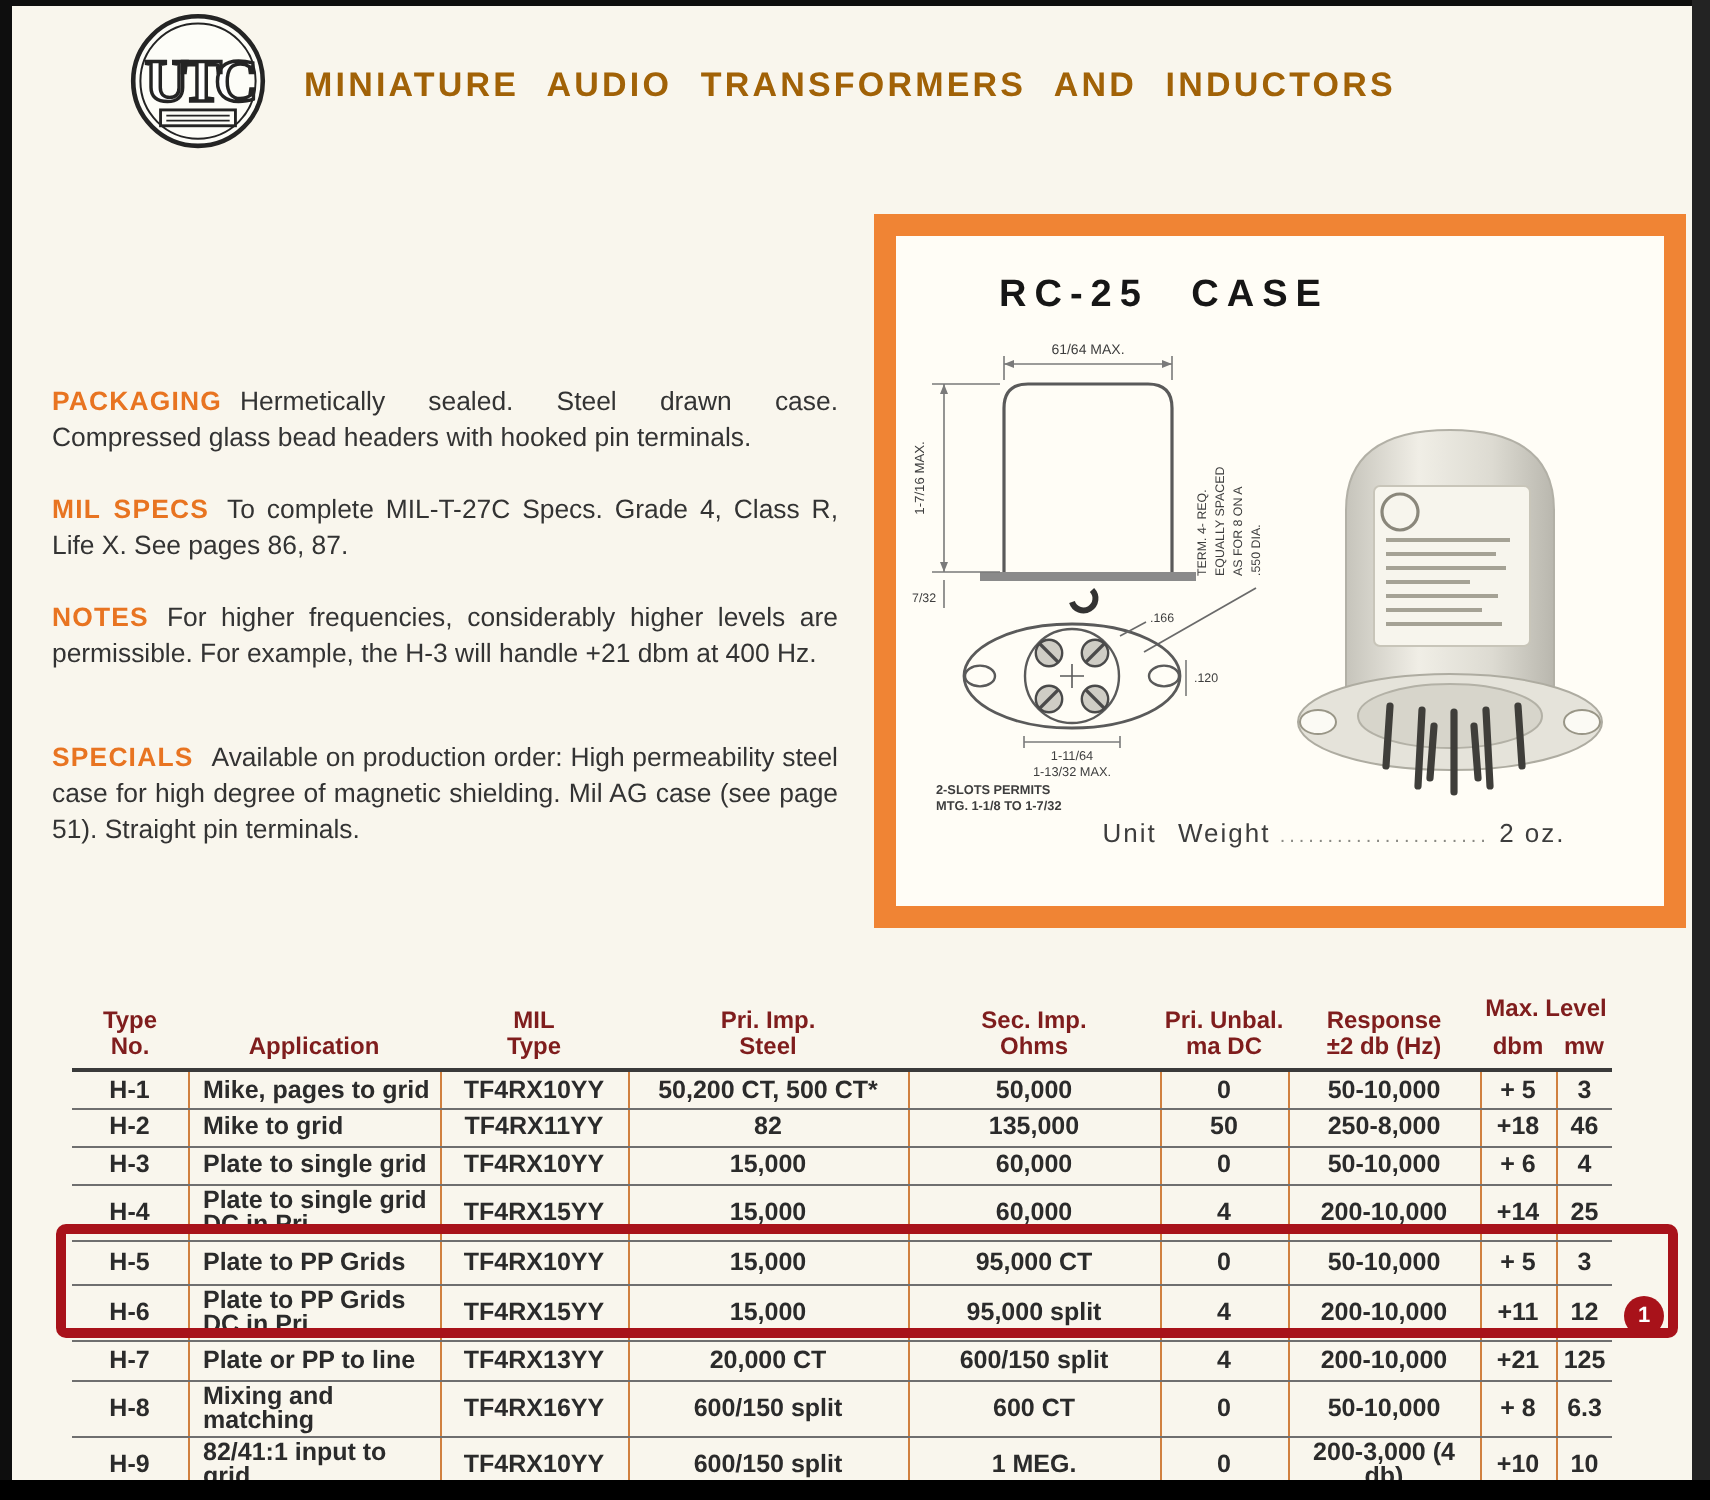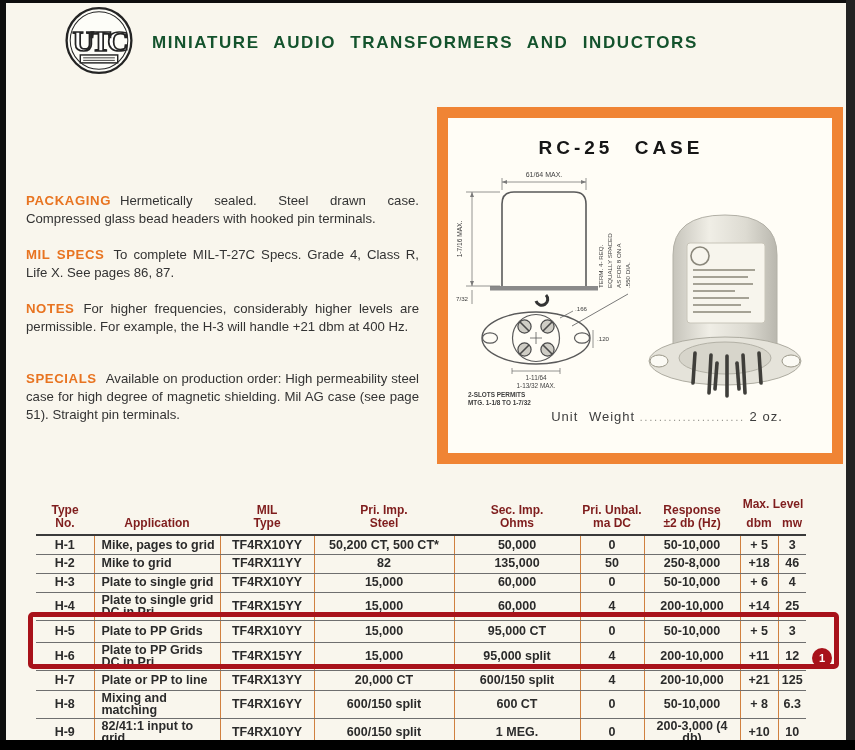--- a/index.html
+++ b/index.html
@@ -13,21 +13,21 @@
   .bar{position:absolute;background:#0e0e0e;}
   .bar-top{left:0;top:0;width:855px;height:3px;}
   .bar-left{left:0;top:0;width:6px;height:750px;}
   .bar-right{left:846px;top:0;width:9px;height:750px;background:#232323;}
   .bar-bottom{left:0;top:740px;width:855px;height:10px;z-index:40;background:#000;}
 
   
   .logo{position:absolute;left:56px;top:6px;width:86px;height:72px;}
   .page-title{
     position:absolute;left:152px;top:33px;
-    font-size:17px;font-weight:bold;letter-spacing:1.6px;word-spacing:8px;color:#14532d;
+    font-size:17px;font-weight:bold;letter-spacing:1.6px;word-spacing:8px;color:#a16207;
   }
 
   
   .para{
     position:absolute;left:26px;width:393px;
     font-size:13.2px;line-height:17.8px;text-align:justify;
     color:#333;font-weight:500;
   }
   .para .head{
     color:var(--accent-orange,#e87421);
@@ -35,21 +35,21 @@
   }
   .p1{top:192px;} .p2{top:246px;} .p3{top:300px;} .p4{top:370px;}
 
   
   .case-panel{
     position:absolute;left:437px;top:107px;width:406px;height:357px;
     box-sizing:border-box;border:11px solid var(--box-border,#f08434);
     background:#fffdf6;
   }
   .case-title{
-    position:absolute;left:457px;top:137px;width:328px;text-align:center;
+    position:absolute;left:418px;top:137px;width:328px;text-align:center;
     font-size:19px;font-weight:bold;letter-spacing:4px;word-spacing:12px;color:#161616;
   }
   .case-drawing{position:absolute;left:452px;top:168px;width:235px;height:240px;}
   .case-drawing text{fill:#3e3e3e;font-family:"Liberation Sans",sans-serif;}
   .case-photo{position:absolute;left:643px;top:203px;width:165px;height:200px;}
   .unit-weight{
     position:absolute;left:437px;top:409px;width:460px;text-align:center;
     font-size:13px;color:#3d3d3d;letter-spacing:1px;
   }
   .unit-weight .dots{color:#8a8a84;font-size:10px;letter-spacing:2px;}

